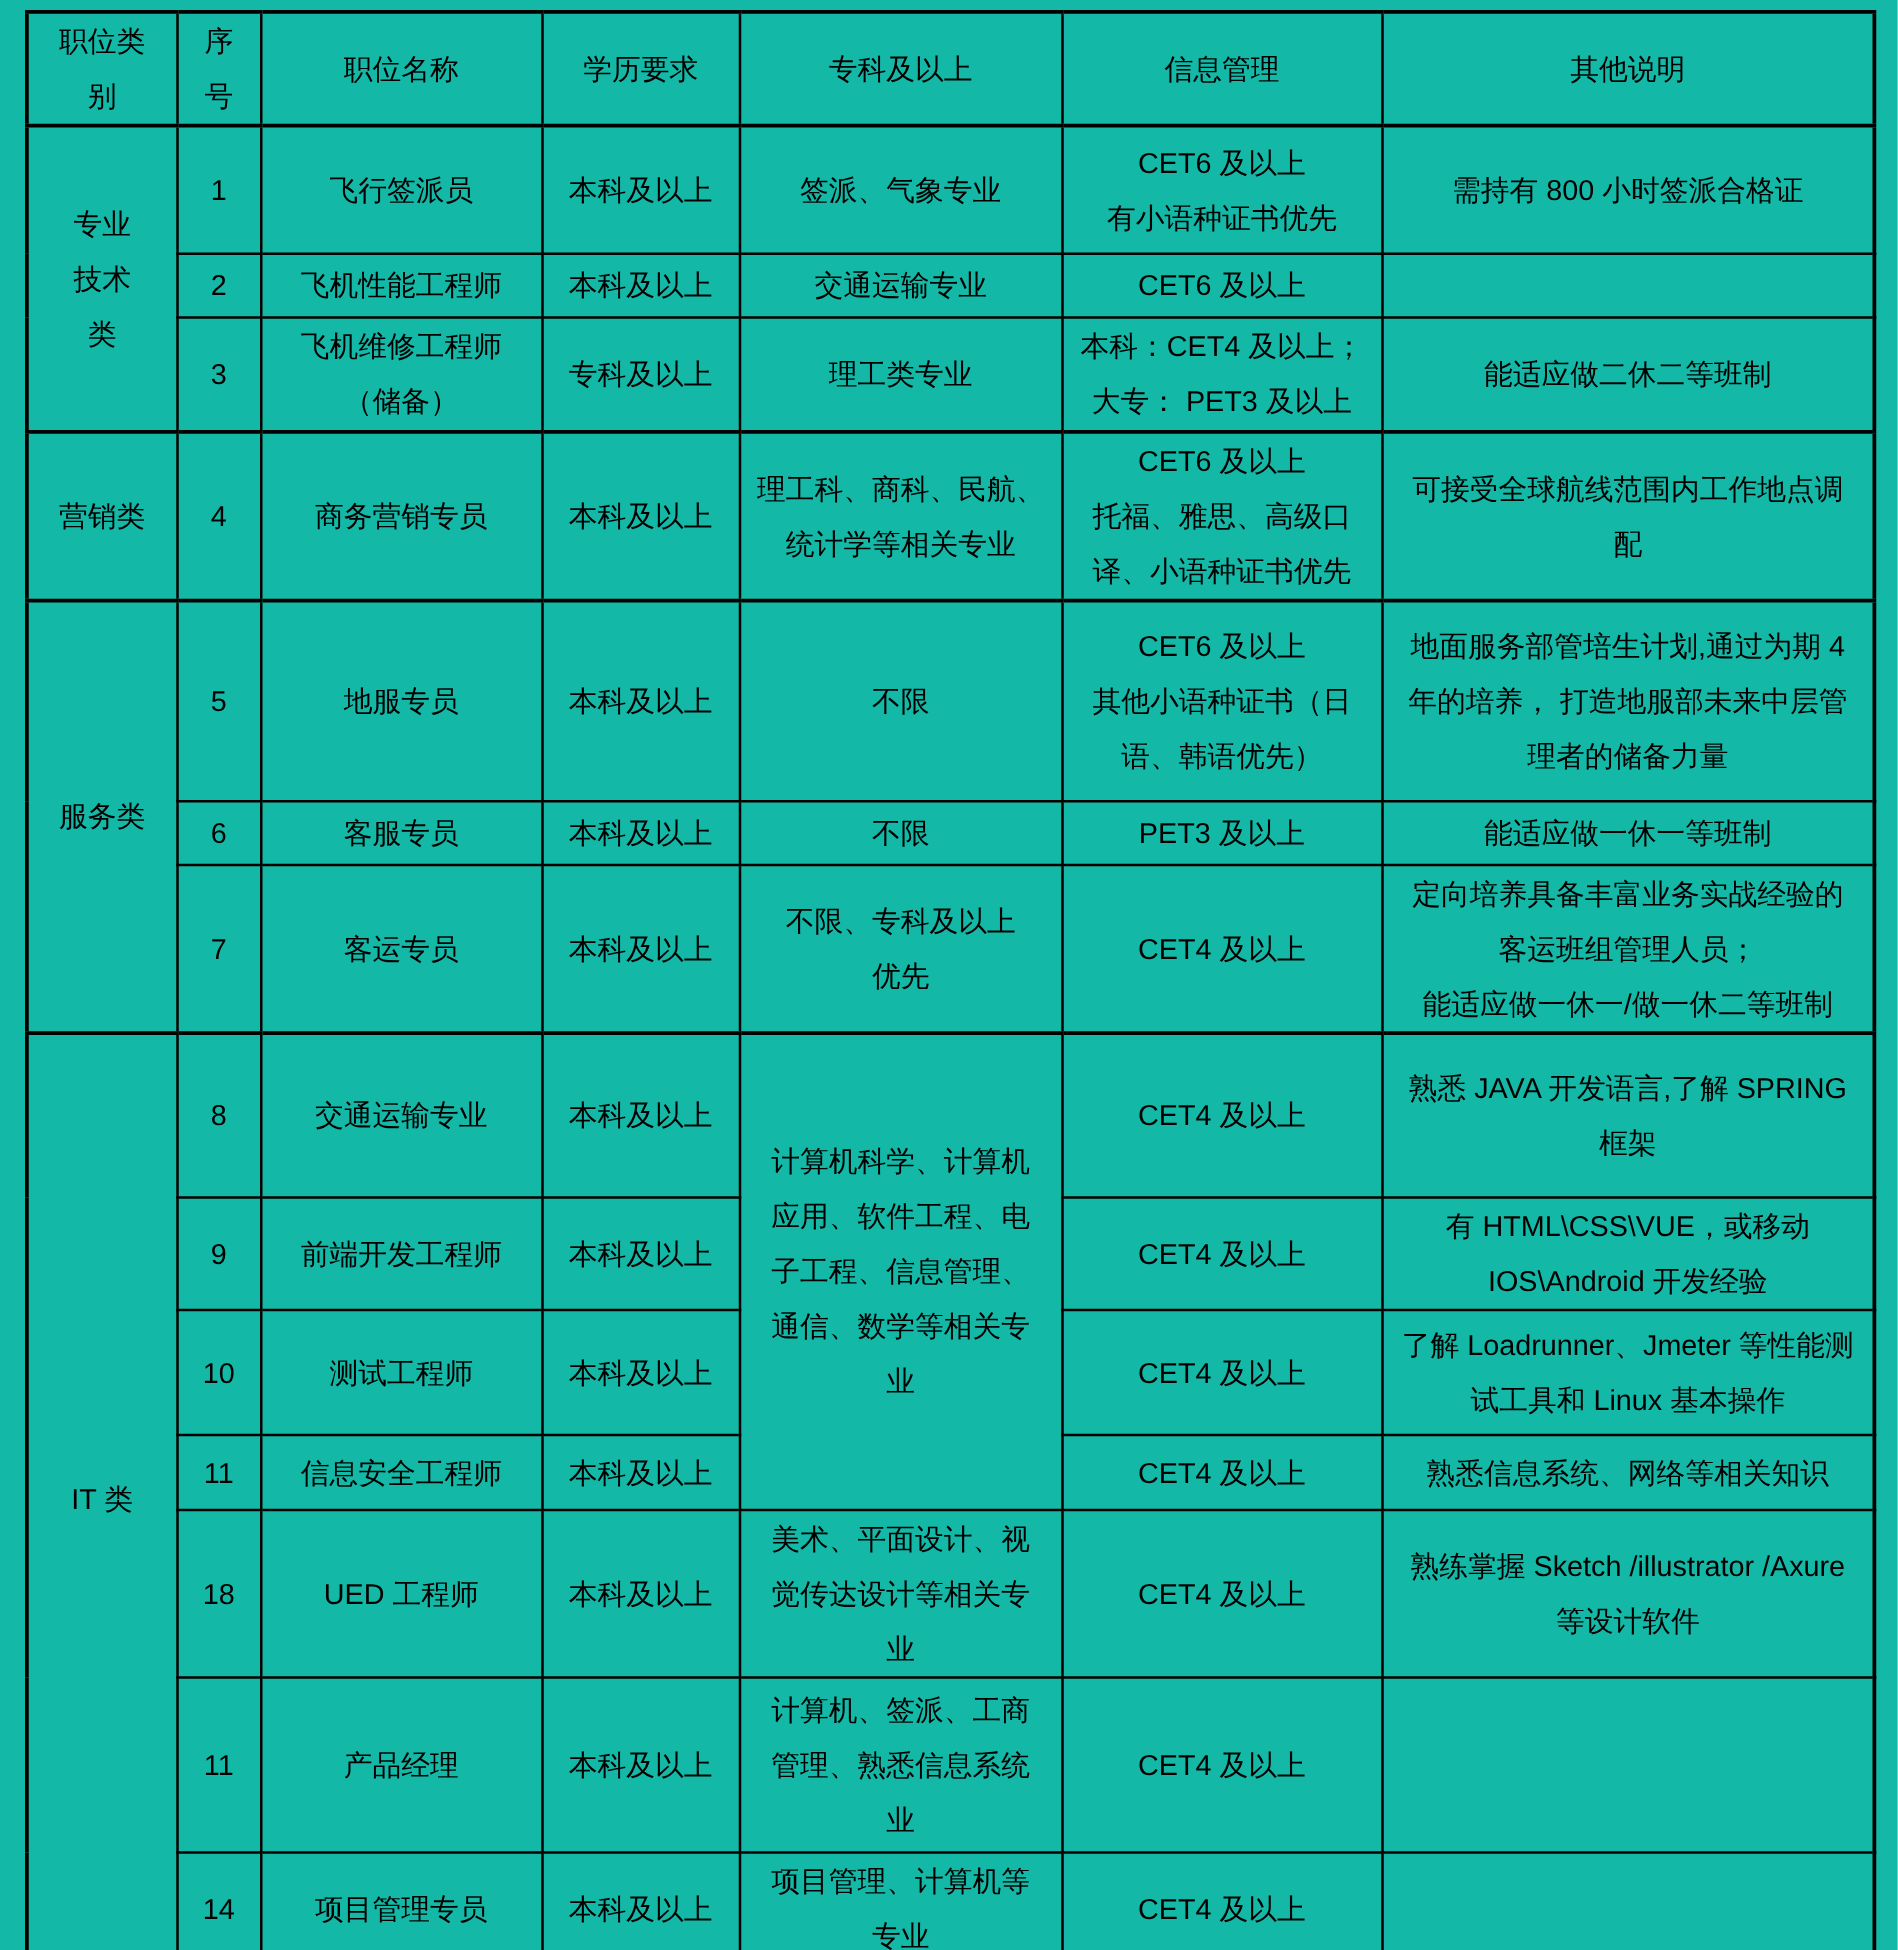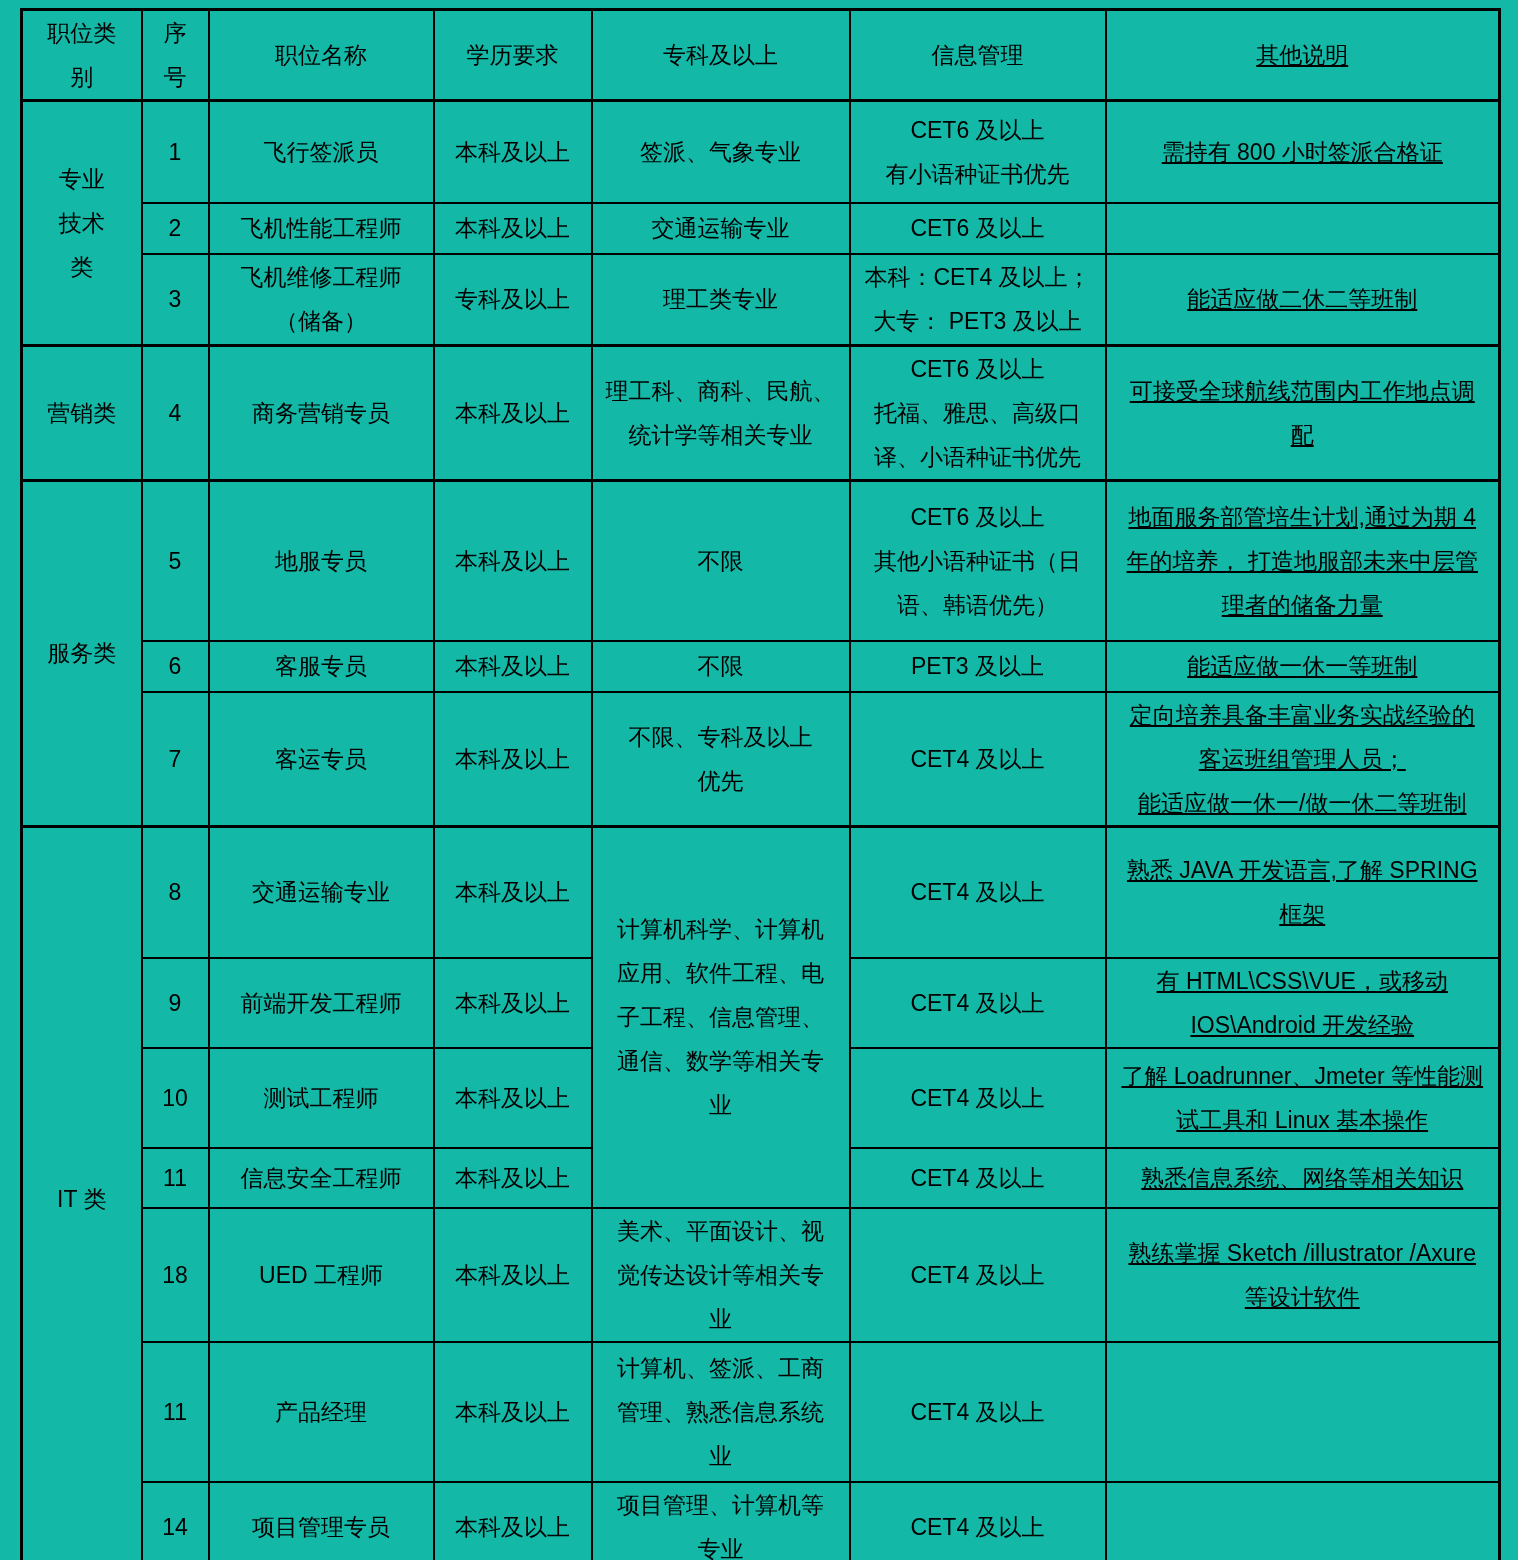--- a/index.html
+++ b/index.html
@@ -37,21 +37,20 @@
   }
   table.job-table tr.group-top > td,
   table.job-table tr.group-top > th,
   table.job-table thead th {
     border-top-width: 3px;
   }
   table.job-table thead tr > * { border-bottom-width: 3px; }
   td.note, th.note {
     text-align: left;
     padding: 0 10px 0 12px;
-    text-decoration: underline;
   }
   td.lang-left {
     text-align: left;
     padding: 0 6px 0 10px;
     border-radius: 14px;
   }
   td.major { padding: 0 10px; }
 </style>
 </head>
 <body>

